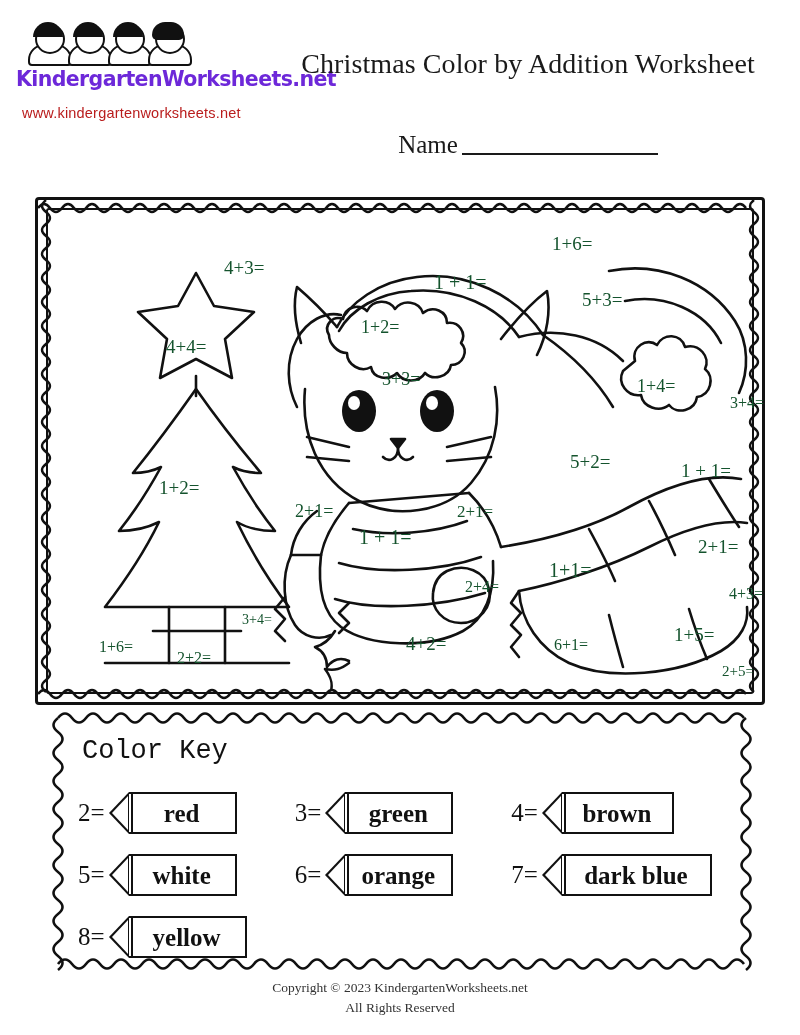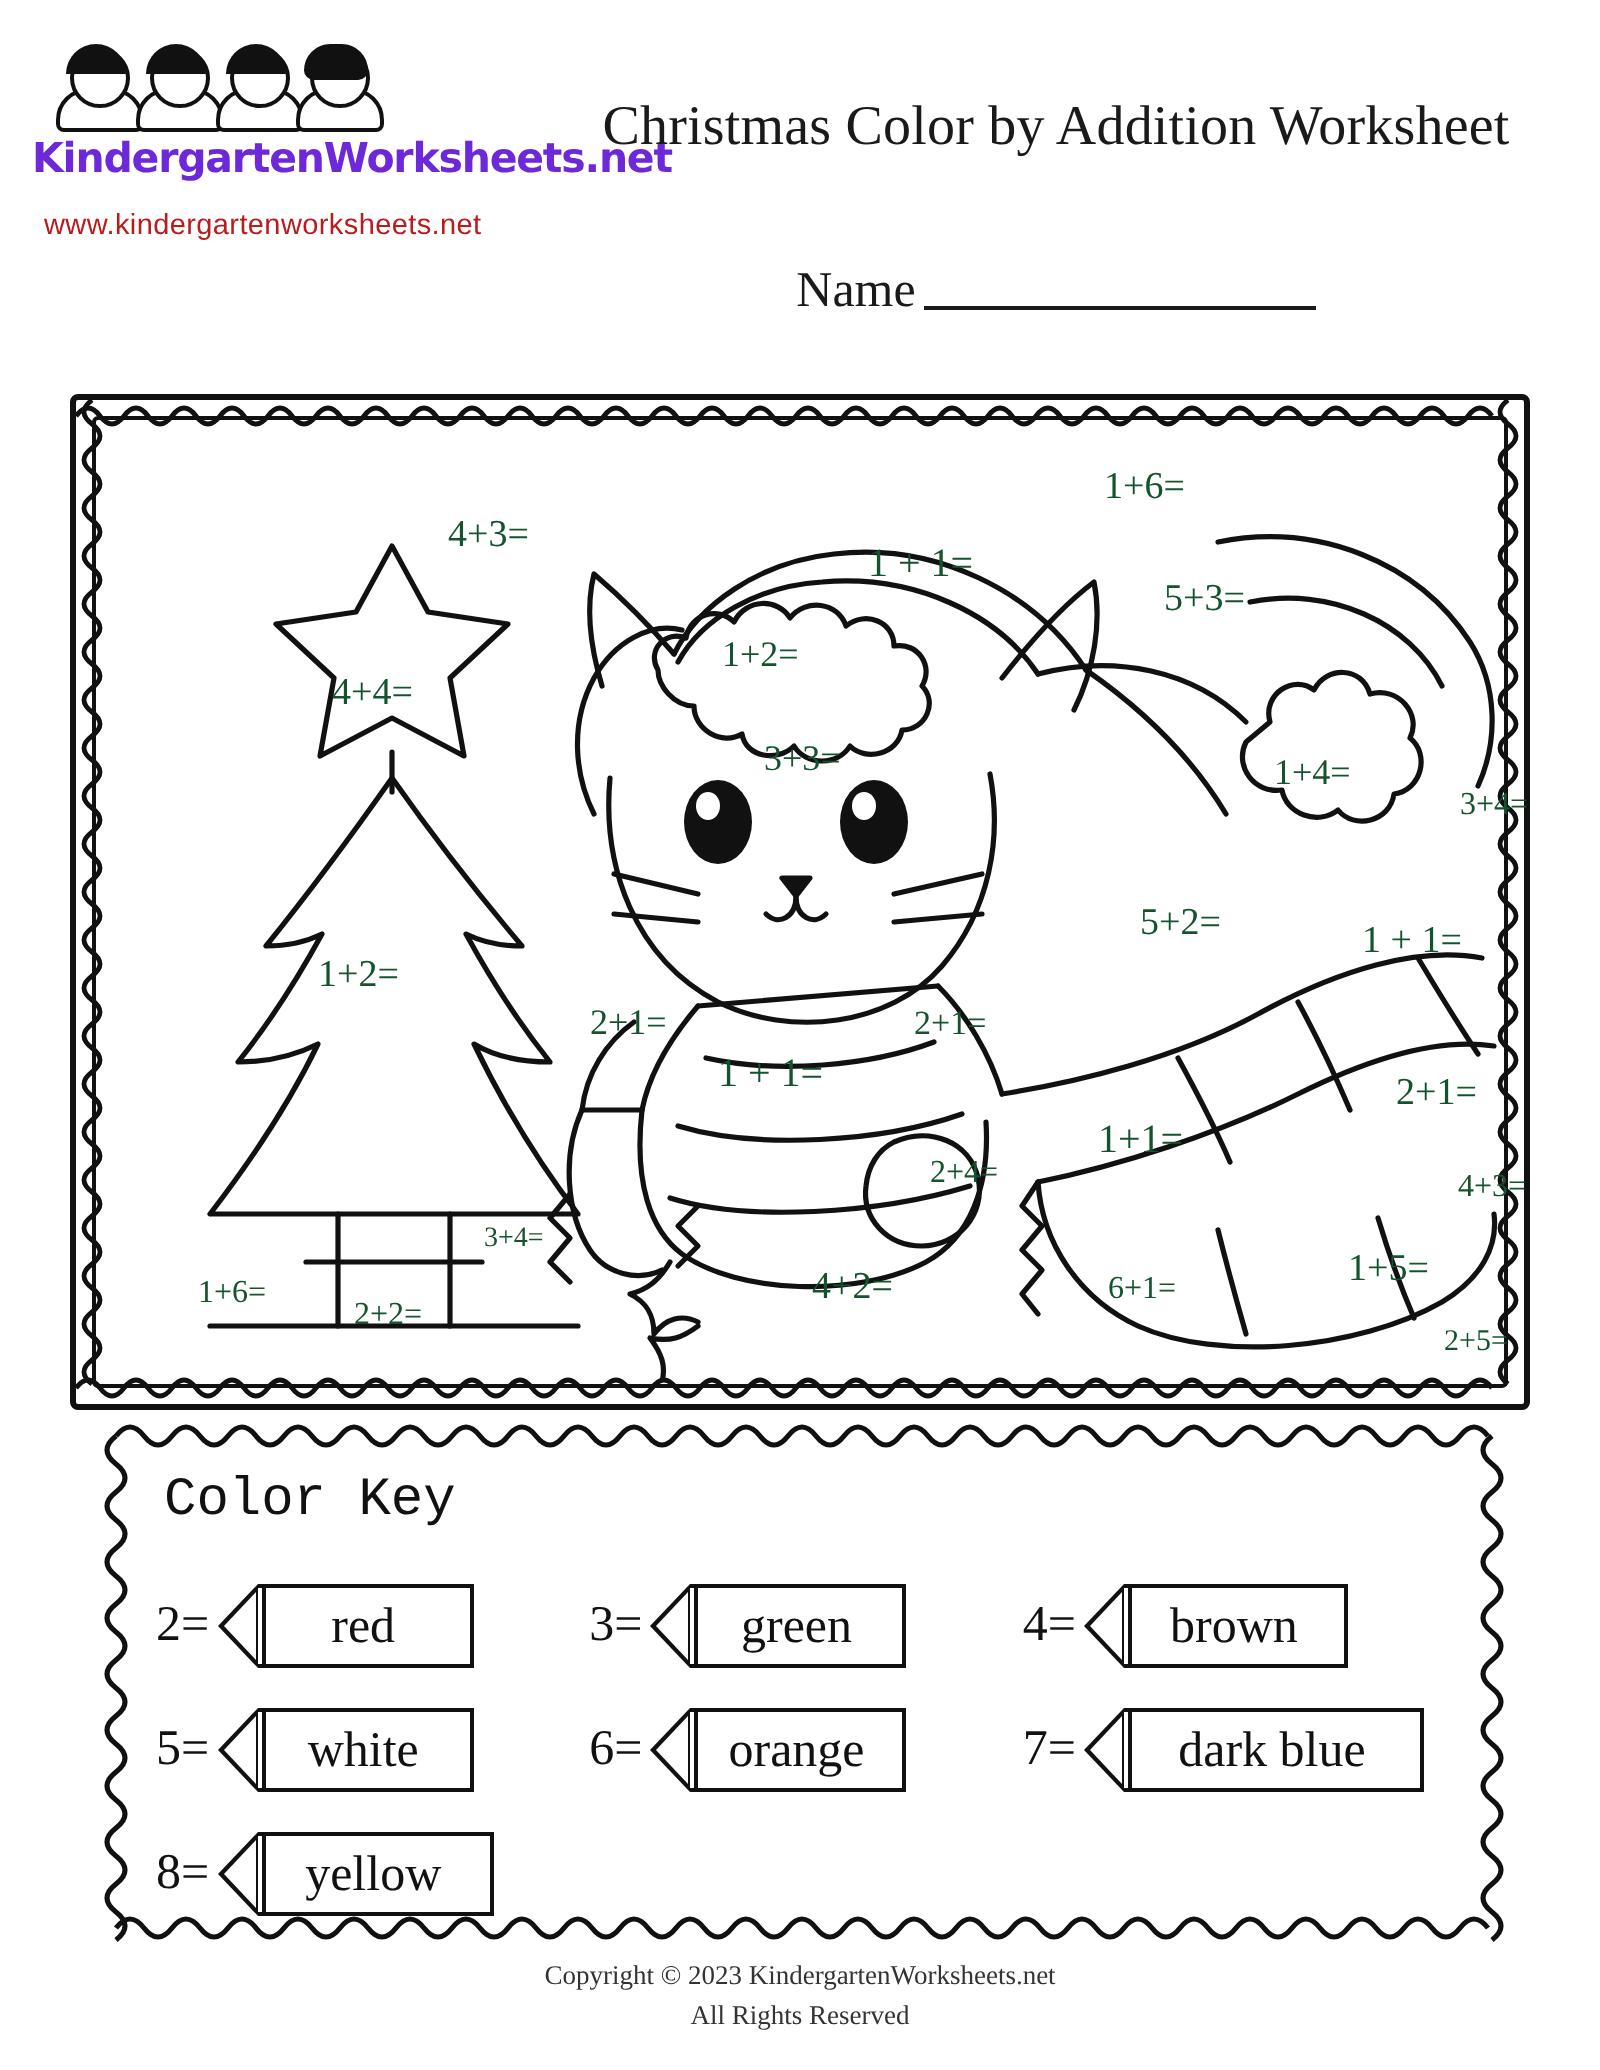--- a/index.html
+++ b/index.html
@@ -210,20 +210,21 @@
     font-family: "Liberation Serif", serif;
     font-size: 25px;
     margin-right: 4px;
     color: #111;
   }
   .crayon {
     position: relative;
     height: 42px;
     display: flex;
     align-items: center;
+    font-weight: bold;
   }
   .crayon-tip {
     width: 0;
     height: 0;
     border-top: 21px solid transparent;
     border-bottom: 21px solid transparent;
     border-right: 20px solid #111;
     position: relative;
   }
   .crayon-tip::after {

